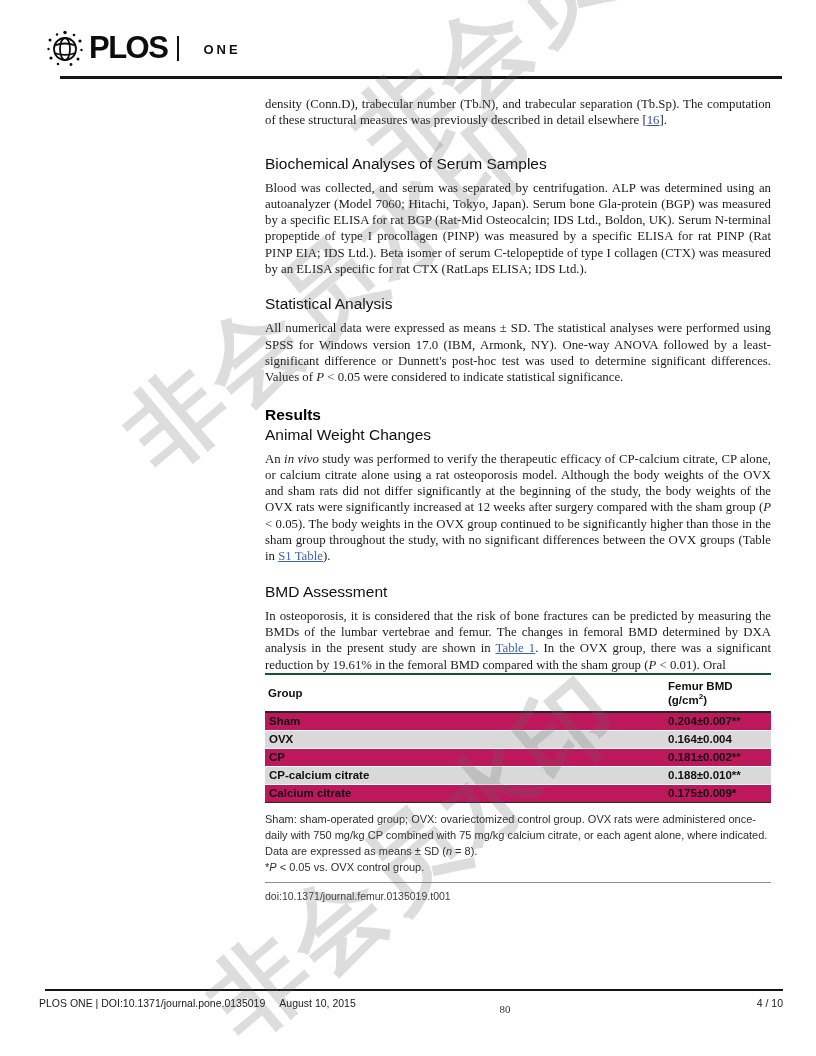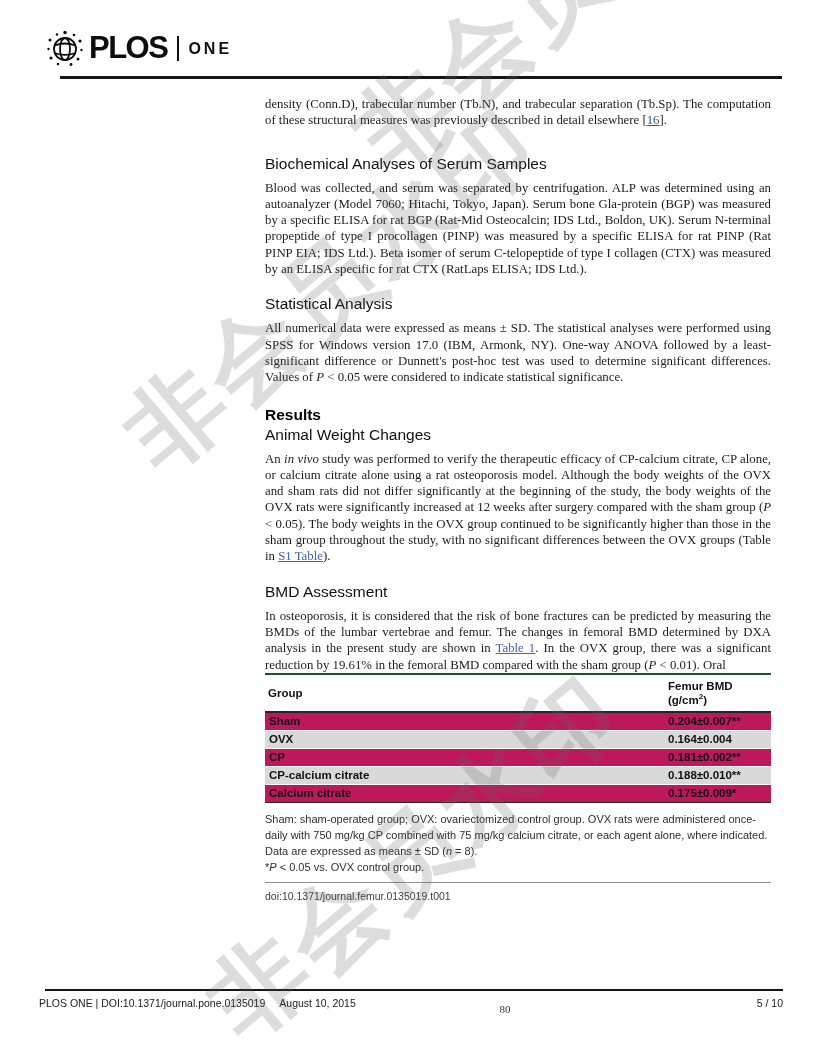--- a/index.html
+++ b/index.html
@@ -5,22 +5,22 @@
   html,body{margin:0;padding:0;background:#ffffff;}
   .page{position:relative;width:816px;height:1056px;background:#fff;overflow:hidden;
         font-family:"Liberation Serif",serif;color:#1c1c1c;}
 
   
   .logo{position:absolute;top:28px;left:45px;display:flex;align-items:center;}
   .logo-globe{width:40px;height:40px;margin-right:4px;}
   .logo-plos{font-family:"Liberation Sans",sans-serif;font-weight:800;font-size:31px;
              letter-spacing:-1.5px;color:#0d0d0d;}
   .logo-divider{width:2px;height:25px;background:#111;margin:0 9px 0 10px;}
-  .logo-one{font-family:"Liberation Sans",sans-serif;font-weight:700;font-size:16px;
-            letter-spacing:3px;color:#111;margin-top:2px;}
+  .logo-one{font-family:"Liberation Sans",sans-serif;font-weight:700;font-size:13px;
+            letter-spacing:3px;color:#111;margin-top:2px;margin-left:15px;}
   .running-head{position:absolute;top:51px;right:33px;font-family:"Liberation Sans",sans-serif;
                 font-size:10px;color:#222;}
   .header-rule{position:absolute;top:76px;left:60px;right:34px;height:2.5px;background:#151515;}
 
   
   .content{position:absolute;left:265px;top:96px;width:506px;}
   .content p{margin:0;text-align:justify;font-size:12.8px;line-height:16.3px;}
   .h3{font-family:"Liberation Sans",sans-serif;font-size:15.5px;font-weight:400;color:#101010;
       margin:26px 0 7px;}
   .h3.tight{margin-top:18px;}
@@ -159,17 +159,17 @@
     <div class="fn-divider"></div>
     <div class="doi">doi:10.1371/journal.femur.0135019.t001</div>
 
   </div>
 
   <div class="footer-rule"></div>
   <div class="footer-row">
     <div class="footer-left">
       <span>PLOS ONE | DOI:10.1371/journal.pone.0135019</span><span>August 10, 2015</span>
     </div>
-    <div>5 / 10</div>
+    <div>4 / 10</div>
   </div>
   <div class="ext-page-num">80</div>
 
 </div>
 
 </body></html>

